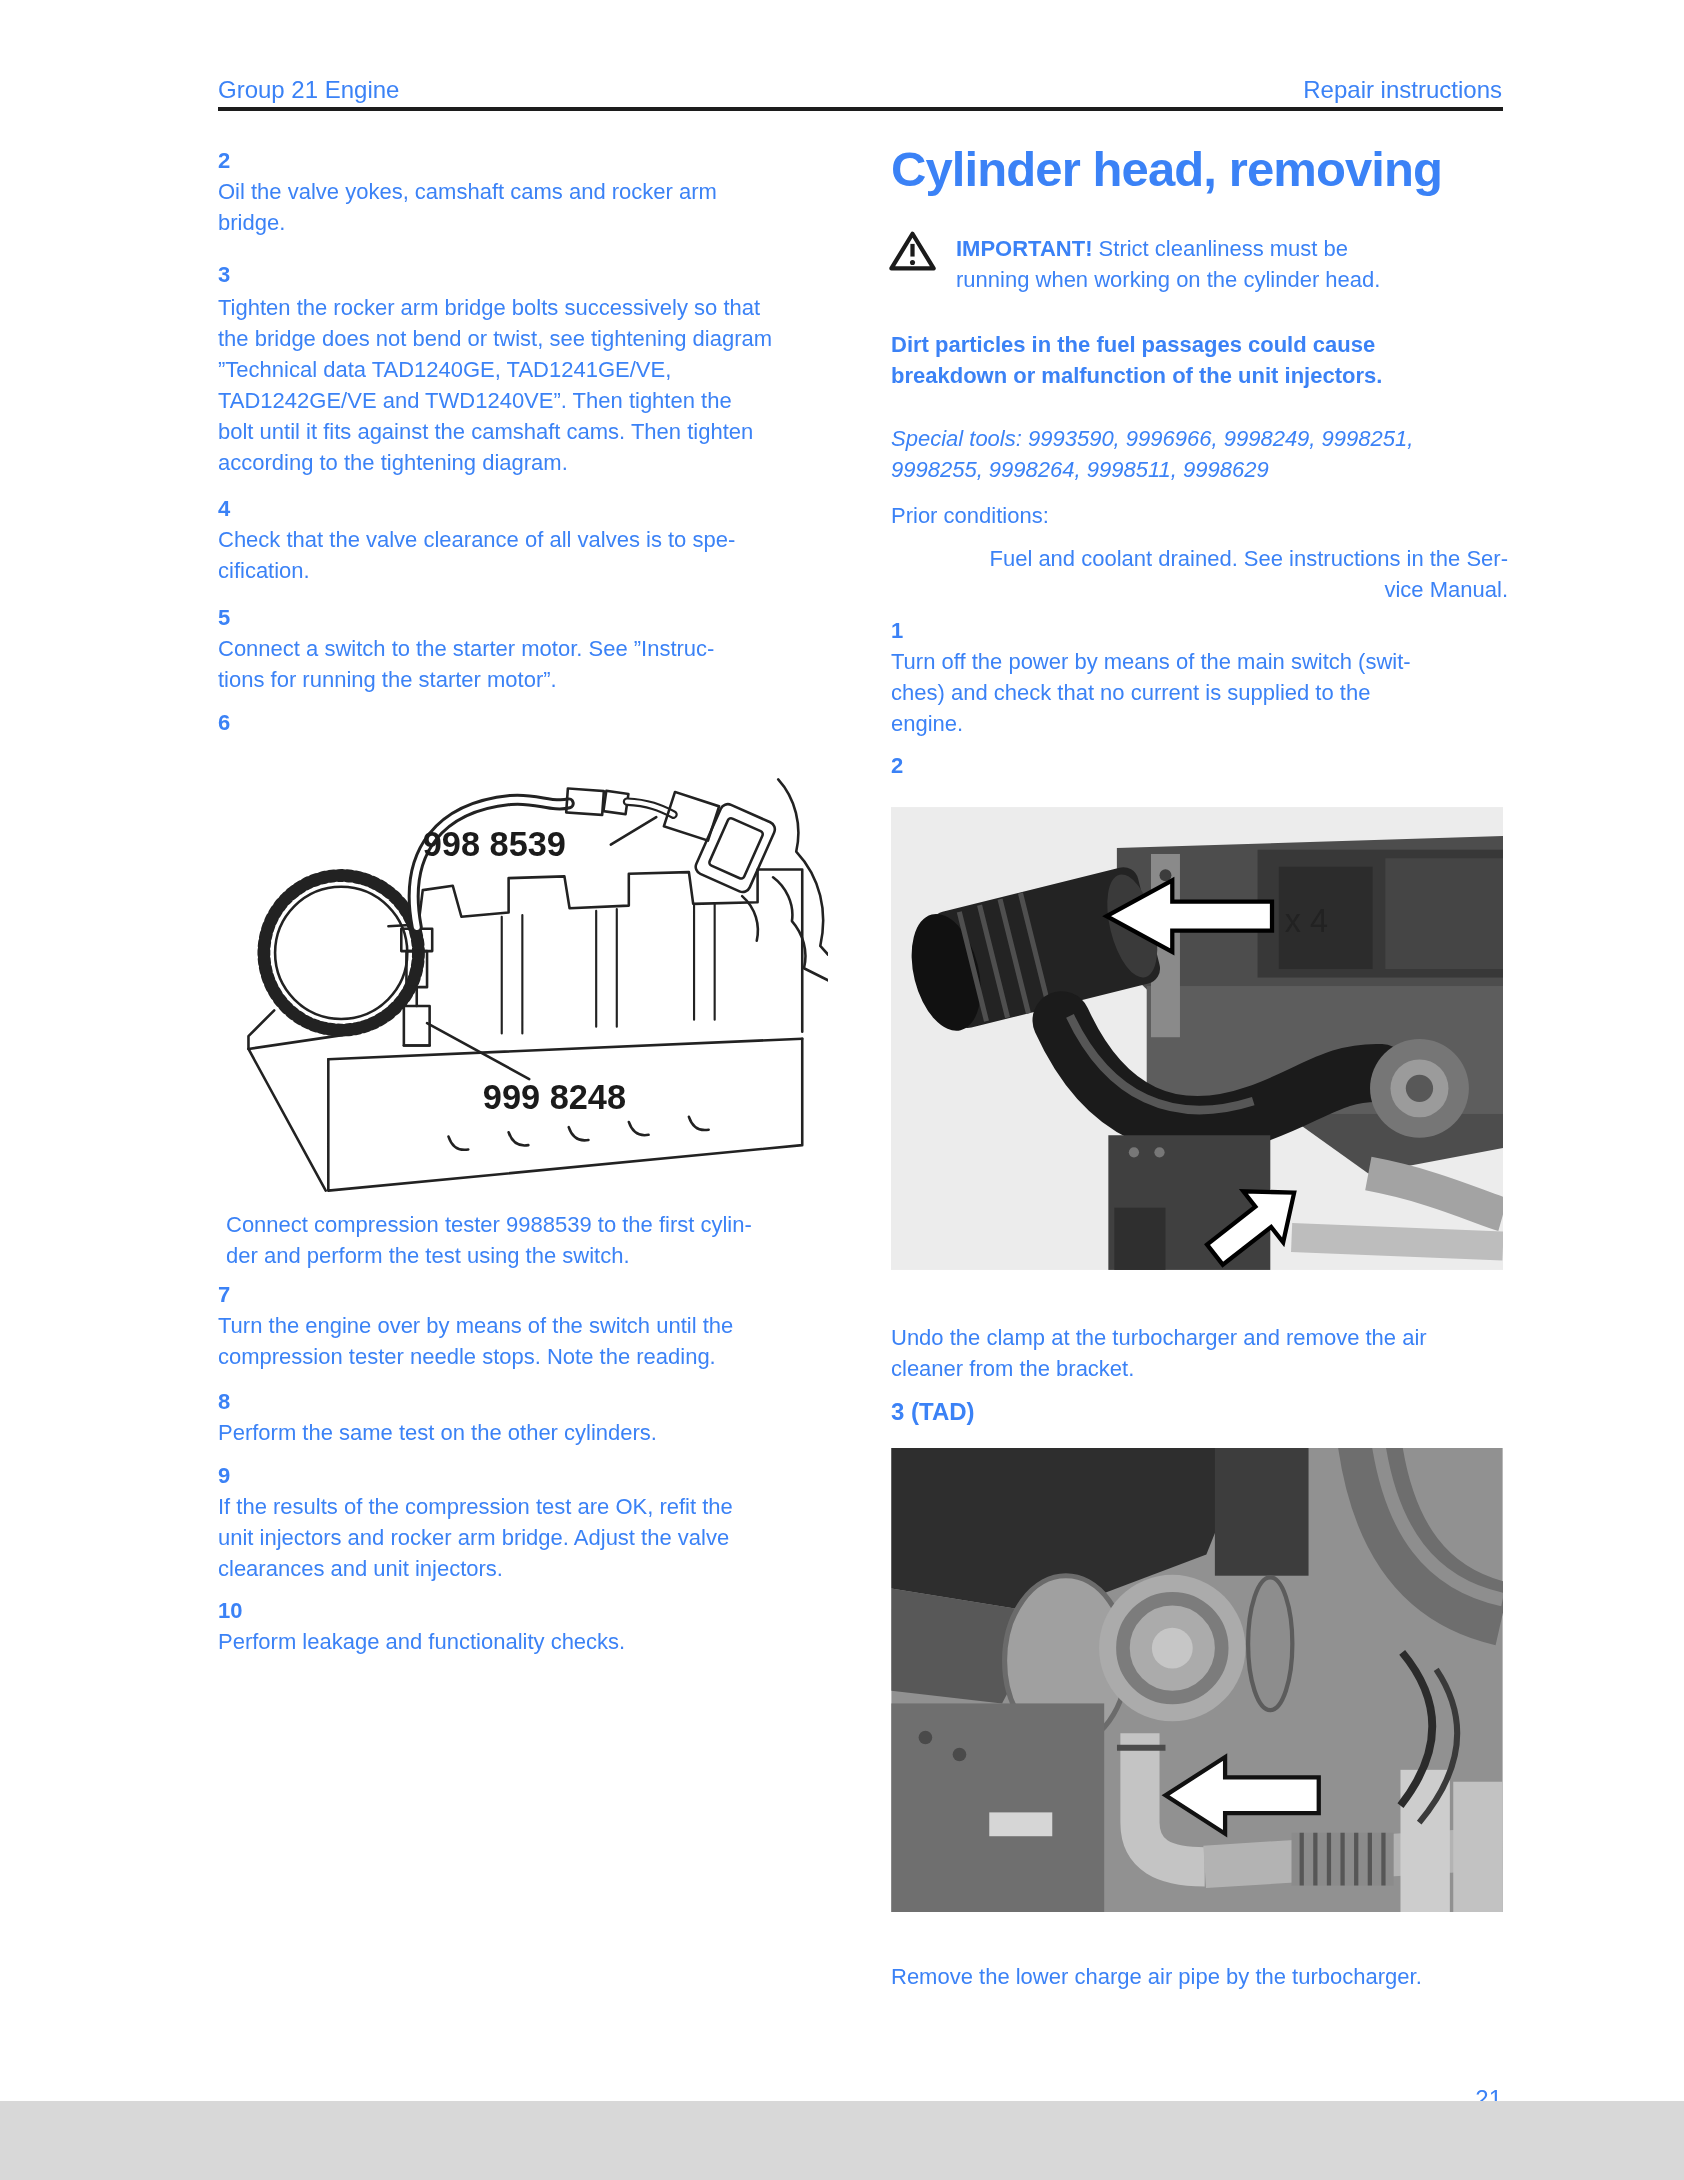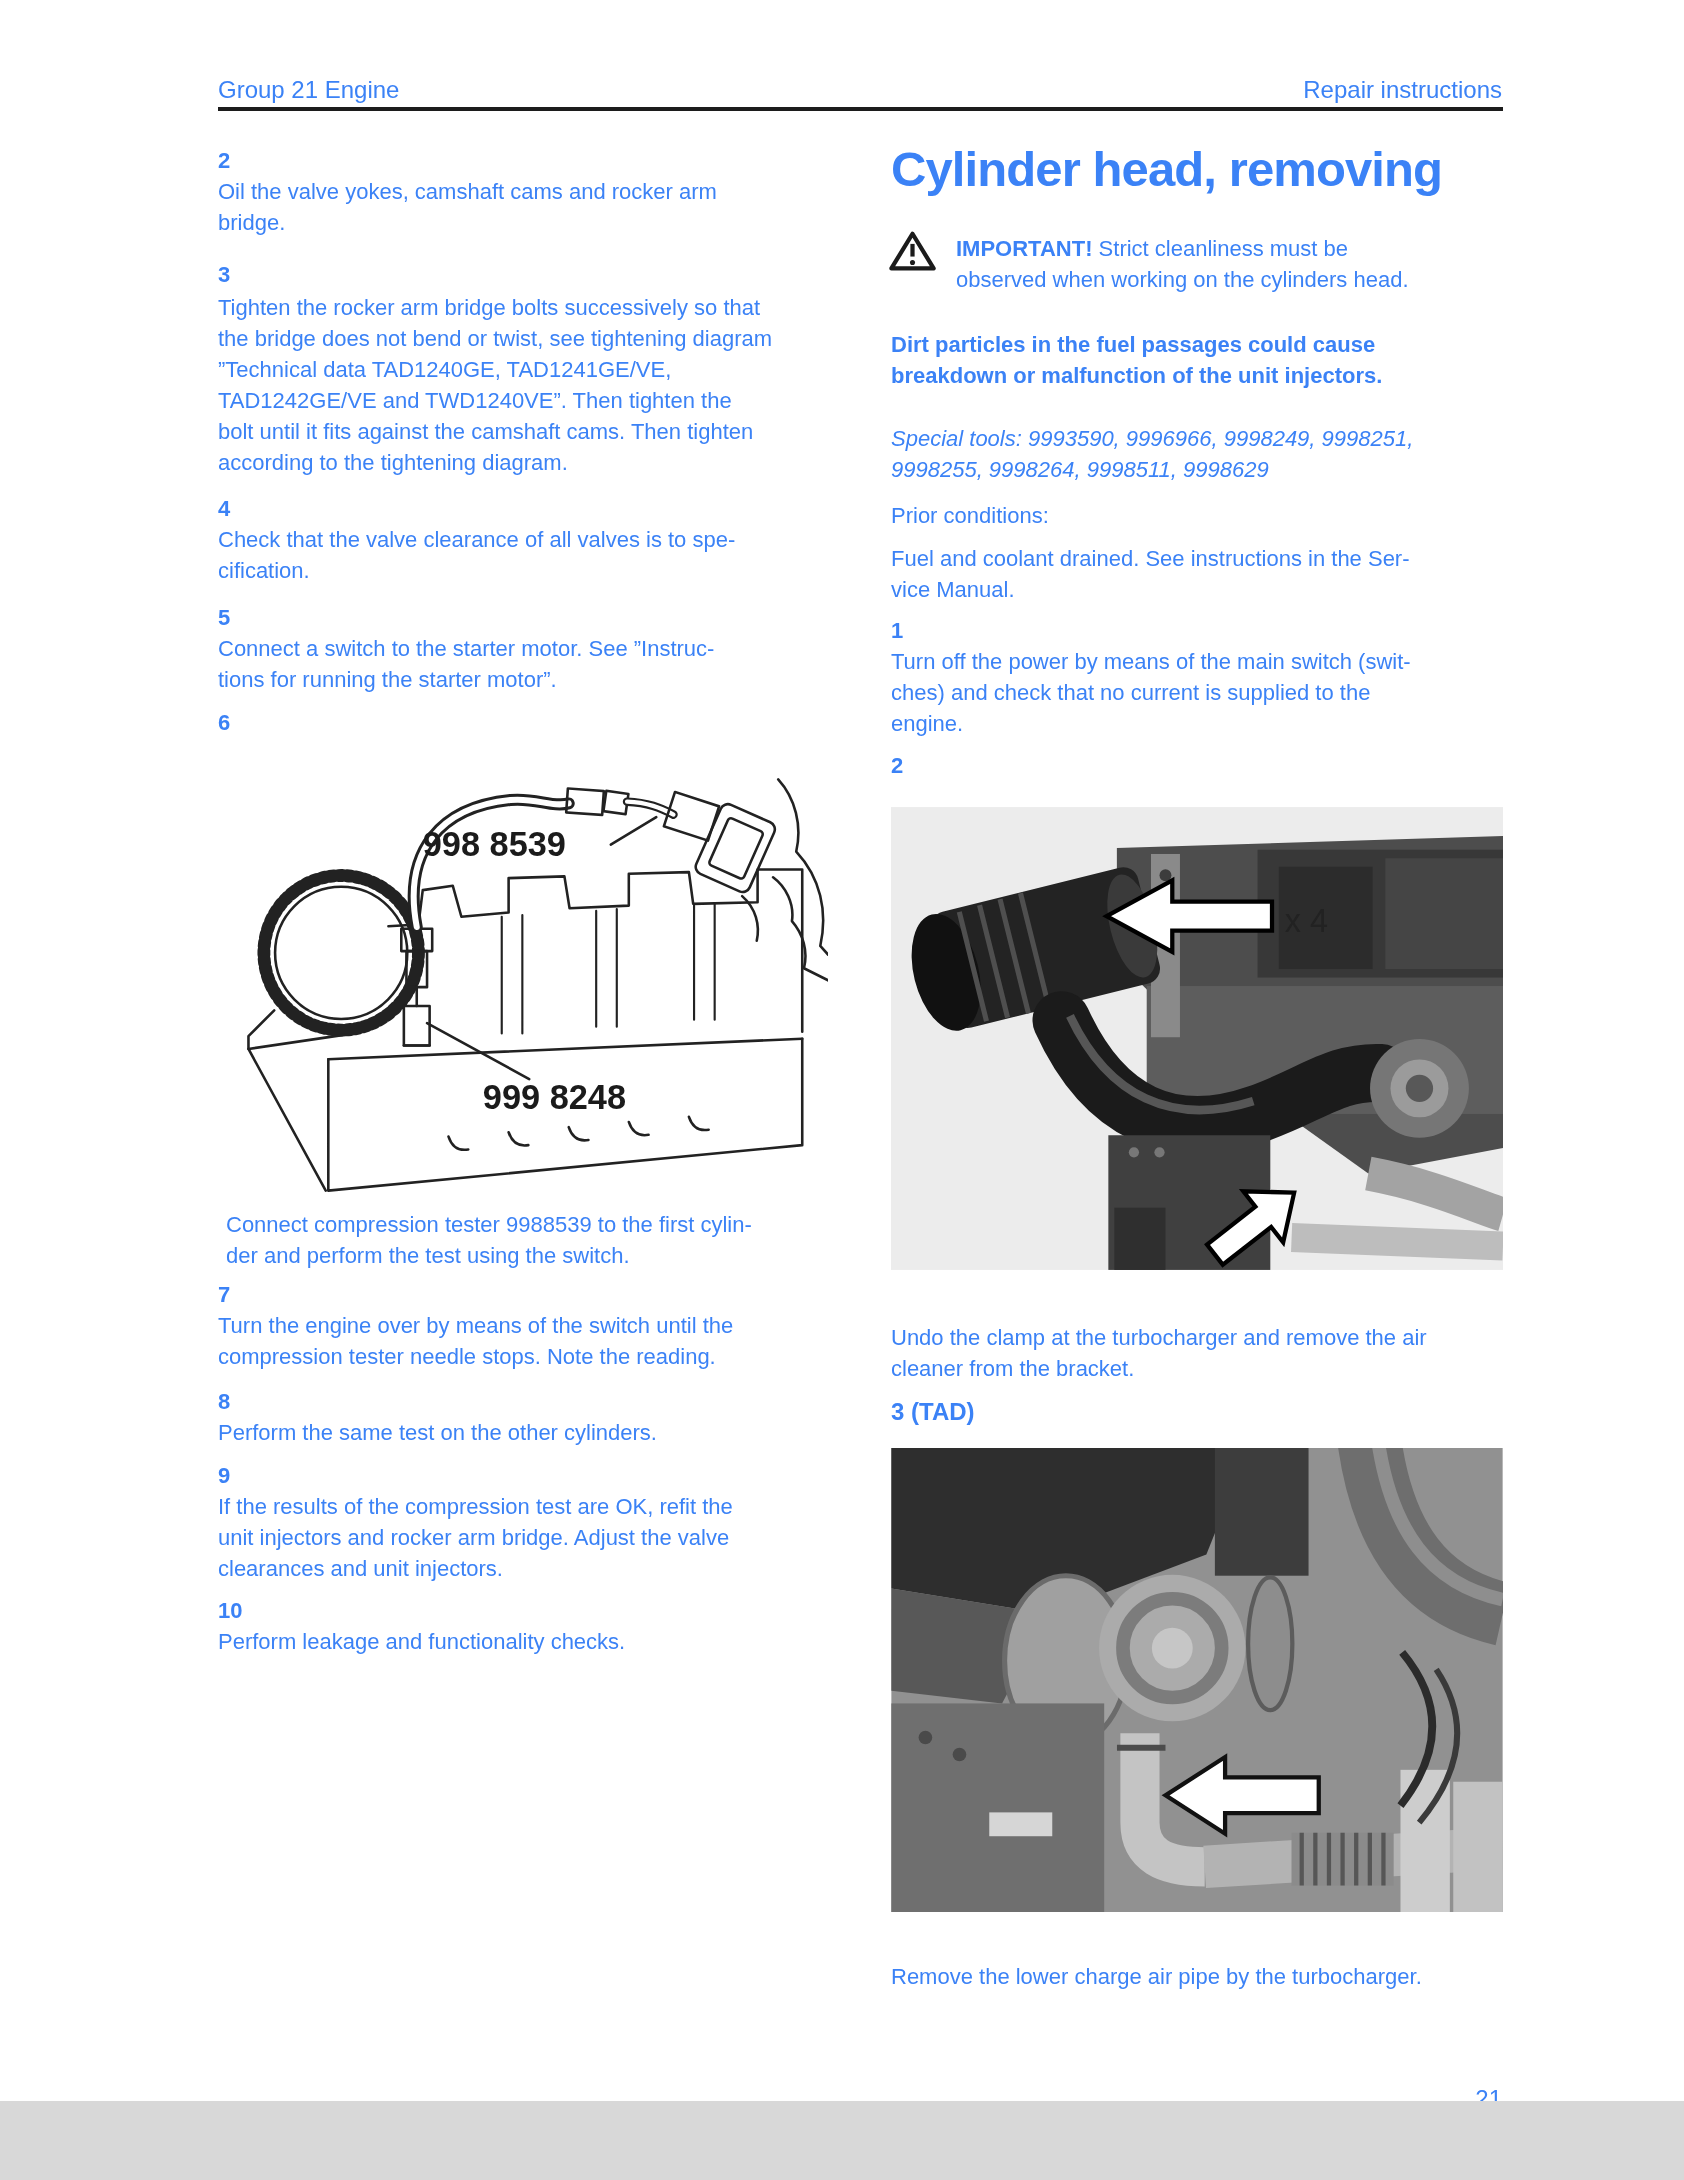--- a/index.html
+++ b/index.html
@@ -147,32 +147,32 @@
       <path d="M29,4 L54,45 L4,45 Z" fill="none" stroke="#1b1b1b" stroke-width="5" stroke-linejoin="round"></path>
       <line x1="29" y1="16" x2="29" y2="31" stroke="#1b1b1b" stroke-width="5"></line>
       <circle cx="29" cy="38" r="3" fill="#1b1b1b"></circle>
     </svg>
   </div>
   <div class="abs" style="left:956px;top:233px;width:552px;">
     <div class="imp-line">
       <span class="bold">IMPORTANT!</span>
       <span>Strict cleanliness must be</span>
     </div>
-    <div class="imp-line">observed when working on the cylinders head.</div>
+    <div class="imp-line">running when working on the cylinder head.</div>
   </div>
 
   <div class="abs rightcol body bold" style="top:329px;">Dirt particles in the fuel passages could cause
 breakdown or malfunction of the unit injectors.</div>
 
   <div class="abs rightcol body italic" style="top:423px;">Special tools: 9993590, 9996966, 9998249, 9998251,
 9998255, 9998264, 9998511, 9998629</div>
 
   <div class="abs rightcol body" style="top:500px;">Prior conditions:</div>
 
-  <div class="abs rightcol body" style="top:543px;">Fuel and coolant drained. See instructions in the Ser-
+  <div class="abs rightcol body" style="top:543px;text-align:right;">Fuel and coolant drained. See instructions in the Ser-
 vice Manual.</div>
 
   <div class="abs rightcol" style="top:615px;">
     <div class="num">1</div>
     <div class="body">Turn off the power by means of the main switch (swit-
 ches) and check that no current is supplied to the
 engine.</div>
   </div>
 
   <div class="abs rightcol" style="top:750px;">

